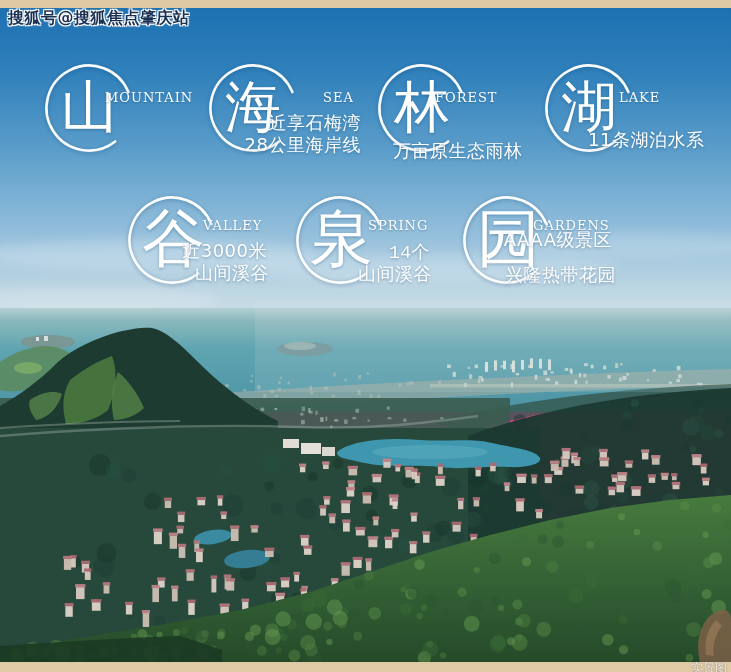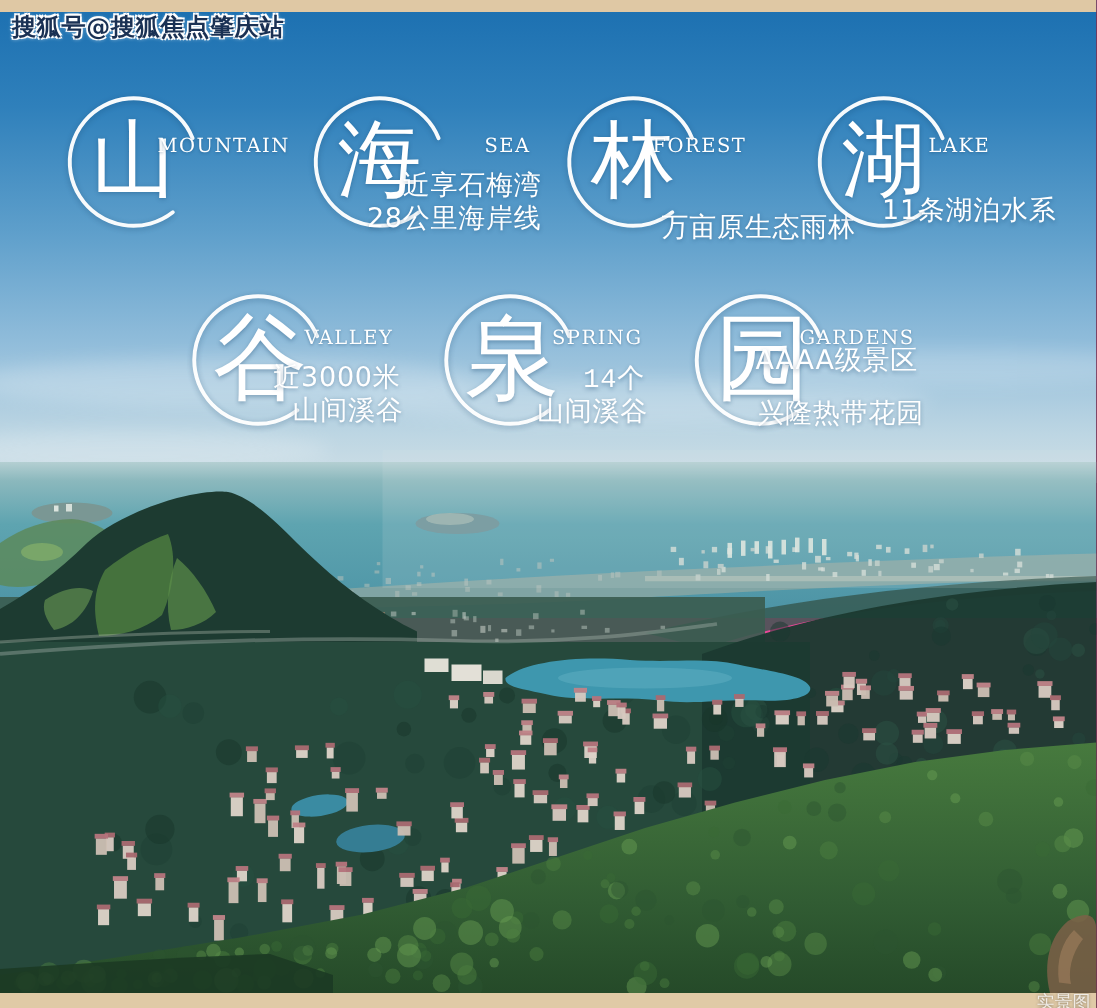--- a/index.html
+++ b/index.html
@@ -829,21 +829,21 @@
       <div class="en" style="left: 66px; top: 26px; margin-left: 48px;">SEA</div>
     <div class="desc-line" style="right: 33px; top: 47px; text-align: center;">近享石梅湾</div>
         <div class="desc-line" style="right: 33px; top: 69px;">28公里海岸线</div>
       </div>
       <div class="badge" style="left: 378px; top: 64px;">
       <svg class="ring" viewBox="0 0 88 88">
         <path d="M83.4,28.1 A42.5,42.5 0 1 0 70.2,77.5"></path>
       </svg>
       <div class="char">林</div>
       <div class="en" style="left: 57px; top: 26px;">FOREST</div>
-    <div class="desc-line" style="left: 15px; top: 75px; margin-left: 48px;">万亩原生态雨林</div>
+    <div class="desc-line" style="left: 15px; top: 75px;">万亩原生态雨林</div>
       </div>
       <div class="badge" style="left: 545px; top: 64px;">
       <svg class="ring" viewBox="0 0 88 88">
         <path d="M83.4,28.1 A42.5,42.5 0 1 0 70.2,77.5"></path>
       </svg>
       <div class="char">湖</div>
       <div class="en" style="left: 74px; top: 26px;">LAKE</div>
     <div class="desc-line" style="left: 43px; top: 64px;">11条湖泊水系</div>
       </div>
       <div class="badge row2" style="left: 128px; top: 196px;">

